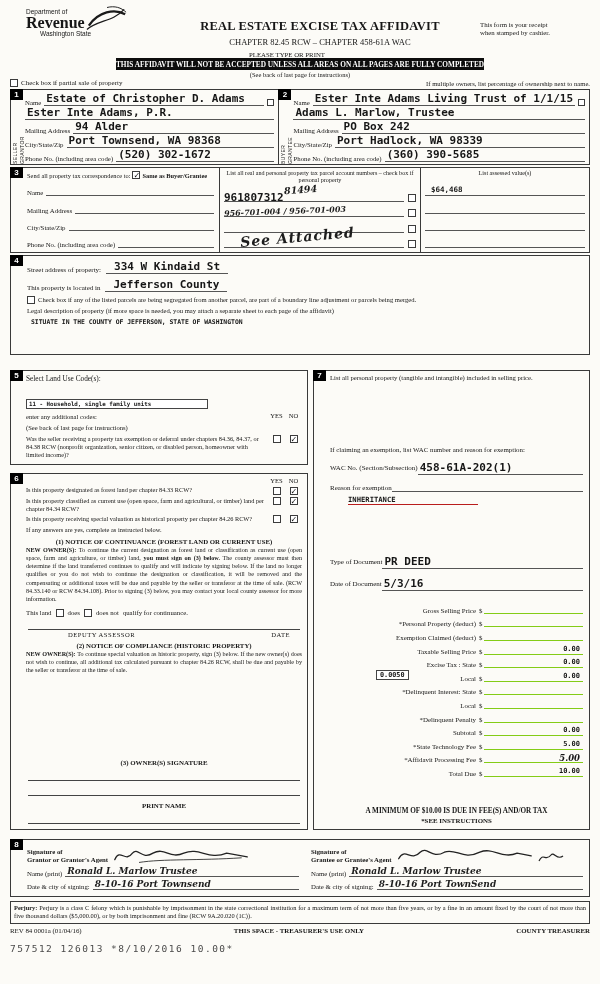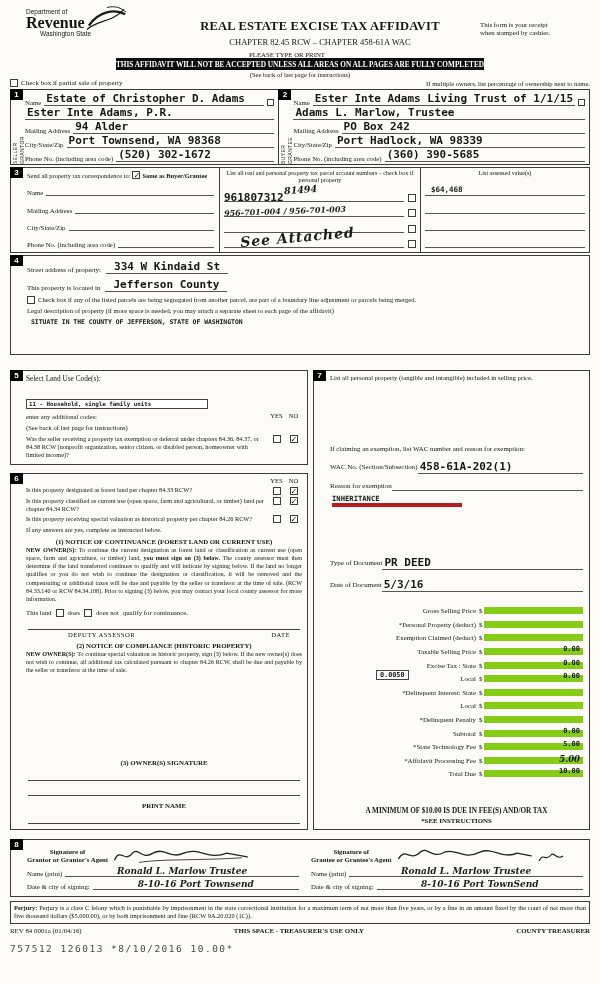--- a/index.html
+++ b/index.html
@@ -82,35 +82,35 @@
   .nbody{font-size:6.15px;line-height:1.32;text-align:justify;}
   .landline{display:flex;align-items:center;gap:4px;font-size:6.8px;margin:6px 0 12px;}
   .deputyrow{border-top:1px solid #444;display:flex;font-size:6.6px;letter-spacing:.5px;padding:1px 10px 0 40px;justify-content:space-between;margin:0 2px;}
   .grow{flex:1;}
   .sigtitle{text-align:center;font-size:6.9px;font-weight:bold;margin-top:6px;}
   .sline{border-bottom:1px solid #444;height:15px;margin:0 2px;}
   .sec7{flex:1;border:1px solid #3a3a3a;position:relative;padding:3px 6px 5px 16px;display:flex;flex-direction:column;}
   .pp{font-size:6.7px;line-height:1.3;}
   .exintro{font-size:6.9px;}
   .frow7{display:flex;align-items:center;gap:0;font-size:7px;margin-top:8px;}
-  .reasonval{margin:3px 0 0 2px;border-bottom:4px solid #b91c1c;width:130px;font-size:7.2px;}
+  .reasonval{margin:3px 0 0 18px;border-bottom:1px solid #b91c1c;width:130px;font-size:7.2px;}
   .money{margin-top:9px;display:flex;flex-direction:column;}
   .mrow{display:flex;align-items:flex-end;height:13.6px;font-size:6.9px;position:relative;}
   .mlabel{flex:0 0 146px;text-align:right;white-space:nowrap;}
   .dol{padding:0 2px 0 3px;}
-  .mline{flex:1;border-bottom:7px solid #84cc16;text-align:right;height:10px;}
+  .mline{flex:1;border-bottom:1px solid #84cc16;text-align:right;height:10px;}
   .mval{font-family:"DejaVu Sans Mono",monospace;font-weight:bold;font-size:7px;padding-right:3px;}
   .hwval{font-family:"DejaVu Serif",serif;font-style:italic;font-size:8.5px;}
   .ratebox{position:absolute;left:46px;bottom:2px;border:1px solid #444;padding:0 3px;font-size:6.8px;background:#fff;}
   .minnote{text-align:center;font-size:7.2px;font-weight:bold;margin-top:9px;}
   .seeinstr{text-align:center;font-size:6.9px;font-weight:bold;margin-top:2px;}
   
   .sec8{border:1px solid #3a3a3a;margin-top:9px;position:relative;padding:2px 6px 4px 16px;min-height:58px;}
   .certify{text-align:center;font-size:7.6px;font-weight:bold;}
-  .s8grid{display:flex;gap:12px;margin-top:2px;text-align:center;}
+  .s8grid{display:flex;gap:12px;margin-top:2px;}
   .s8half{flex:1;min-width:0;}
   .s8row{display:flex;align-items:flex-end;gap:3px;font-size:6.8px;min-height:13px;position:relative;}
   .siglab{font-size:6.8px;font-weight:bold;line-height:1.2;white-space:nowrap;}
   .sigsvg{width:140px;height:22px;margin-bottom:-2px;flex:0 0 auto;}
   .endmark{width:28px;height:14px;flex:0 0 auto;margin-bottom:0;}
   .nmval{font-size:9px;white-space:nowrap;}
   
   .perjury{border:1px solid #3a3a3a;margin-top:4px;padding:2px 3px;font-size:6.4px;line-height:1.3;text-align:justify;}
   .botrow{display:flex;margin-top:3px;font-size:6.9px;}
   .botmid{flex:1;text-align:center;font-weight:bold;}

